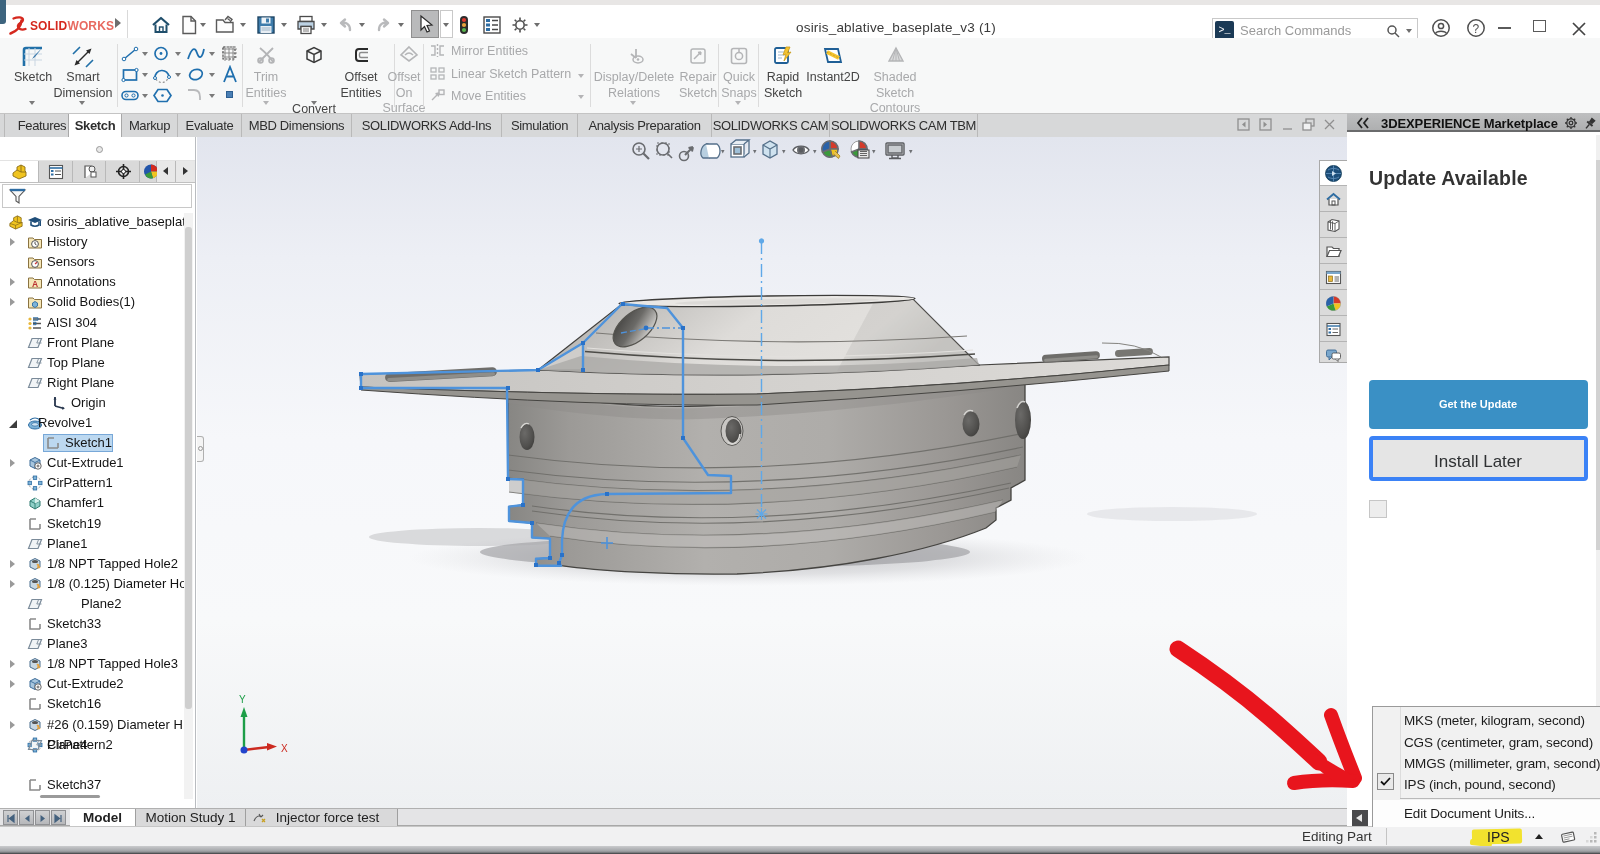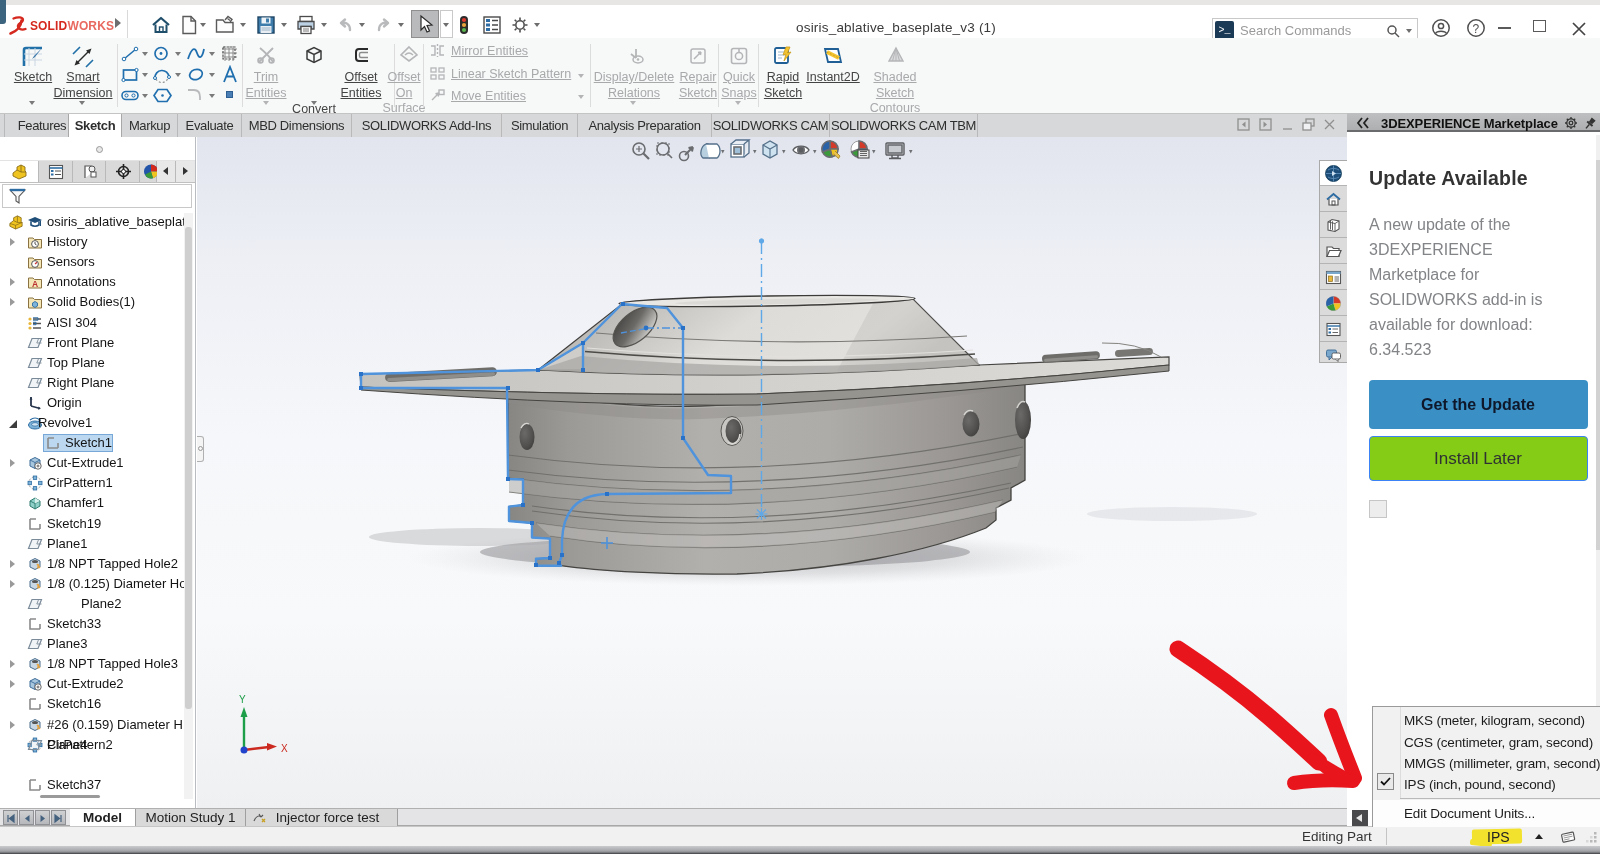--- a/index.html
+++ b/index.html
@@ -13,21 +13,21 @@
 .tbicon { position:absolute; top:9px; width:22px; height:22px; }
 .tbsep { position:absolute; top:5px; width:1px; height:28px; background:#d9d9d9; }
 .caret { position:absolute; width:0; height:0; border-left:3.5px solid transparent; border-right:3.5px solid transparent; border-top:4px solid #6e6e6e; }
 #doctitle { position:absolute; left:796px; top:15px; font-size:13.5px; color:#3a3a3a; letter-spacing:0.2px; }
 #searchbox { position:absolute; left:1212px; top:13px; width:206px; height:24px; border:1px solid #c9c9c9; background:#fff; }
 #searchbox .sicon { position:absolute; left:2px; top:2px; width:19px; height:19px; background:#1b3a56; border-radius:2px; color:#fff; font-size:10px; line-height:19px; text-align:center; font-family:"Liberation Mono",monospace; }
 #searchbox .ph { position:absolute; left:27px; top:4px; font-size:13px; color:#9a9a9a; }
 
 #ribbon { position:absolute; left:0; top:38px; width:1600px; height:75px; background:#f7f8f8; }
 .rsep { position:absolute; top:6px; width:1px; height:63px; background:#dcdcdc; }
-.rlabel { position:absolute; font-size:12.5px; color:#444; text-align:center; line-height:15.5px;text-decoration:underline; }
+.rlabel { position:absolute; font-size:12.5px; color:#444; text-align:center; line-height:15.5px; }
 .rlabel.dis { color:#a8a9ab; }
 .rcaret { position:absolute; width:0; height:0; border-left:3.5px solid transparent; border-right:3.5px solid transparent; border-top:4px solid #7a7a7a; }
 .rcaret.dis { border-top-color:#b4b4b6; }
 
 #tabbar { position:absolute; left:0; top:113px; width:1600px; height:24px; background:#d7d8d9; border-top:1px solid #c4c4c4; }
 .ctab { position:absolute; top:0; height:23px; background:#d7d8d9; border-right:1px solid #b9b9b9; color:#2e2e2e; font-size:13px; text-align:center; line-height:23px; overflow:hidden; white-space:nowrap; letter-spacing:-0.35px; }
 .ctab.first { border-left:1px solid #b9b9b9; }
 .ctab.active { background:#fff; font-weight:bold; border-right:1px solid #a8a8a8; border-left:1px solid #a8a8a8; }
 
 .dwc { position:absolute; top:116px; color:#8f8f8f; font-size:13px; }
@@ -54,22 +54,22 @@
 .tscell { position:absolute; left:0; width:27px; height:25px; border-bottom:1px solid #b4b4b4; }
 
 #rpanel { position:absolute; left:1347px; top:113px; width:253px; height:741px; background:#fff; }
 #rphead { position:absolute; left:0; top:0; width:253px; height:19px; background:linear-gradient(180deg,#bebfc0,#aeafb0); border-bottom:2px solid #6a6b6c; color:#111; }
 #rphead .ttl { position:absolute; left:34px; top:3px; font-size:13px; font-weight:bold; letter-spacing:-0.1px; }
 #rpbody { position:absolute; left:0; top:21px; width:253px; height:720px; background:#fff; }
 #rpscroll { position:absolute; left:1596px; top:135px; width:4px; height:719px; background:#f0f0f0; }
 #rpscroll .thumb { position:absolute; left:0; top:25px; width:4px; height:390px; background:#d2d2d2; }
 h1.upd { position:absolute; left:22px; top:33px; font-size:19.5px; font-weight:bold; color:#333; letter-spacing:0.2px; }
 p.updtext { position:absolute; left:22px; top:78px; width:210px; font-size:16px; line-height:25px; color:#828487; }
-#btnget { position:absolute; left:21.5px; top:245.5px; width:219px; height:49px; background:#3a90c5; border-radius:4px; color:#0f172a; font-size:16px; font-weight:bold; text-align:center; line-height:49px; }
-#btnlater { position:absolute; left:21.5px; top:302px; width:219px; height:45px; background:#84cc16; border:1px solid #3b82f6; border-radius:4px; color:#2f3133; font-size:17px; text-align:center; line-height:43px; }
+#btnget { position:absolute; left:21.5px; top:245.5px; width:219px; height:49px; background:#3a90c5; border-radius:4px; color:#ffffff; font-size:11px; font-weight:bold; text-align:center; line-height:49px; }
+#btnlater { position:absolute; left:21.5px; top:302px; width:219px; height:45px; background:#e5e5e5; border:4px solid #3b82f6; border-radius:4px; color:#2f3133; font-size:17px; text-align:center; line-height:43px; }
 #dontask { position:absolute; left:22px; top:366px; width:18px; height:18px; background:#ededed; border:1px solid #c6c6c6; }
 #dontlbl { position:absolute; left:58px; top:360px; width:180px; font-size:16px; line-height:24px; color:#85878a; }
 
 #bottombar { position:absolute; left:0; top:808px; width:1347px; height:18px; background:#e4e4e6; border-top:1px solid #b0b0b0; border-bottom:1px solid #a8a8a8; }
 .btab { position:absolute; top:0; height:17px; font-size:13.5px; color:#222; text-align:center; line-height:17px; background:#d9d9da; border-right:1px solid #9f9f9f; }
 .btab.active { background:#fff; font-weight:bold; }
 .navbtn { position:absolute; top:1px; width:15px; height:15px; background:linear-gradient(180deg,#cfd0d2,#b7b8bb); border:1px solid #909194; }
 
 #statusbar { position:absolute; left:0; top:826px; width:1600px; height:20px; background:#f1f1f2; border-top:1px solid #c6c6c6; }
 #winbottom { position:absolute; left:0; top:846px; width:1600px; height:8px; background:linear-gradient(180deg,#cacbcd 0%,#a7a9ac 55%,#8f9194 75%,#3a3b3d 100%); }
@@ -513,21 +513,21 @@
           </svg>
           <span class="lbl" style="left:47px;">Top Plane</span>
         </div>
 <div class="trow" style="top:161.8px;">
           <svg class="ic" style="left:27px" viewBox="0 0 16 16">
             <path d="M1.5 12.5 L5 3.5 H14.5 L11 12.5 Z" fill="rgba(200,210,220,0.25)" stroke="#7a8a99" stroke-width="1.2"></path>
             <path d="M11.6 3.5 L9.8 8 L14.5 8" fill="none" stroke="#7a8a99" stroke-width="0.9"></path>
           </svg>
           <span class="lbl" style="left:47px;">Right Plane</span>
         </div>
-<div class="trow" style="top:181.9px;">
+<div class="trow" style="top:181.9px;margin-left:24px;">
           <svg class="ic" style="left:27px" viewBox="0 0 16 16">
             <path d="M4 2 V11 M4 11 L13 13.5" stroke="#27364d" stroke-width="1.8" fill="none"></path>
             <path d="M2.5 4.5 L4 2 L5.5 4.5 Z" fill="#27364d"></path>
             <path d="M11.5 11.5 L13.8 13.5 L11 14.8 Z" fill="#27364d"></path>
           </svg>
           <span class="lbl" style="left:47px;">Origin</span>
         </div>
 <div class="trow" style="top:202.0px;">
           <span class="arrd" style="left:9px;"></span>
           <svg class="ic" style="left:27px" viewBox="0 0 16 16">
@@ -987,21 +987,20 @@
   <svg class="abs" style="left:236px;top:2px;width:15px;height:16px" viewBox="0 0 15 16">
           <g transform="rotate(40 7.5 8)">
             <path d="M5 3 H10 L9.5 8 H5.5 Z" fill="#333"></path>
             <rect x="4" y="8" width="7" height="2" fill="#333"></rect>
             <path d="M7.5 10 V15" stroke="#333" stroke-width="1.4"></path>
           </g>
         </svg>
  </div>
  <div id="rpbody">
   <h1 class="upd">Update Available</h1>
-  <p class="updtext">A new update of the<br>3DEXPERIENCE<br>Marketplace for<br>SOLIDWORKS add-in is<br>available for download:<br>6.34.523</p>
   <div id="btnget">Get the Update</div>
   <div id="btnlater">Install Later</div>
   <div id="dontask"></div>
  </div>
 </div>
 <div id="rpscroll">
       <div class="thumb"></div>
     </div>
 
 <div id="bottombar">

